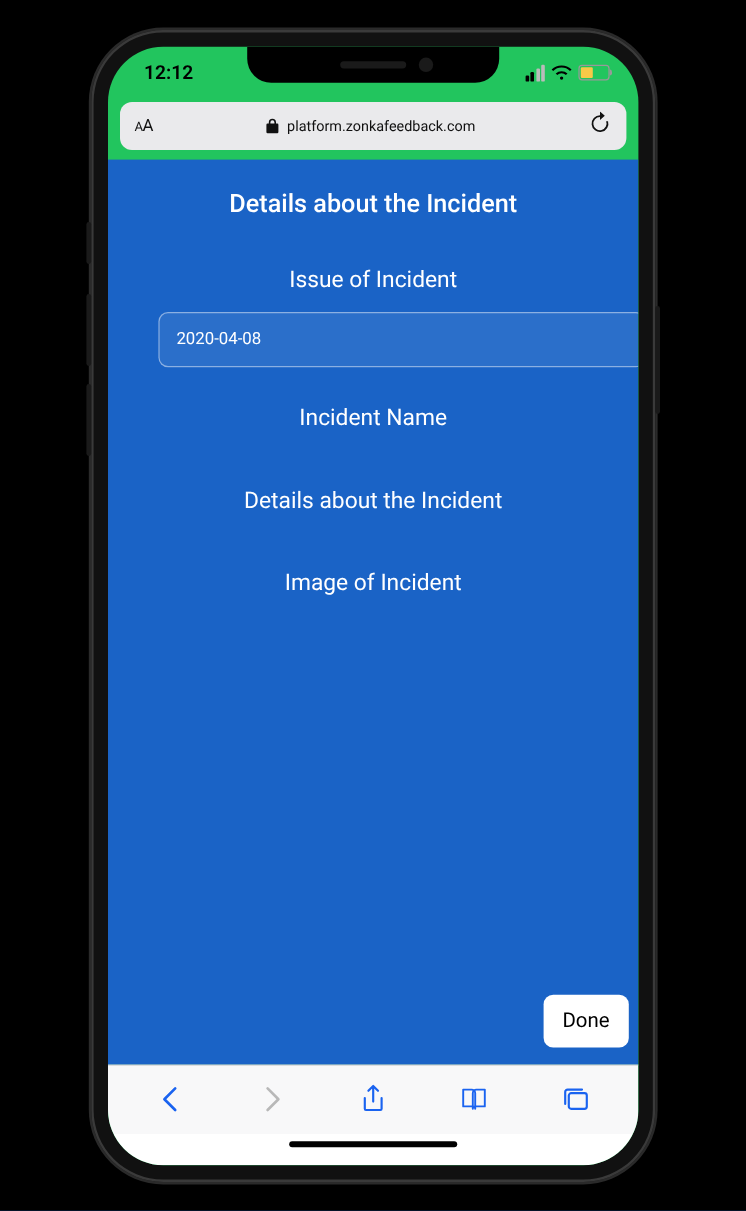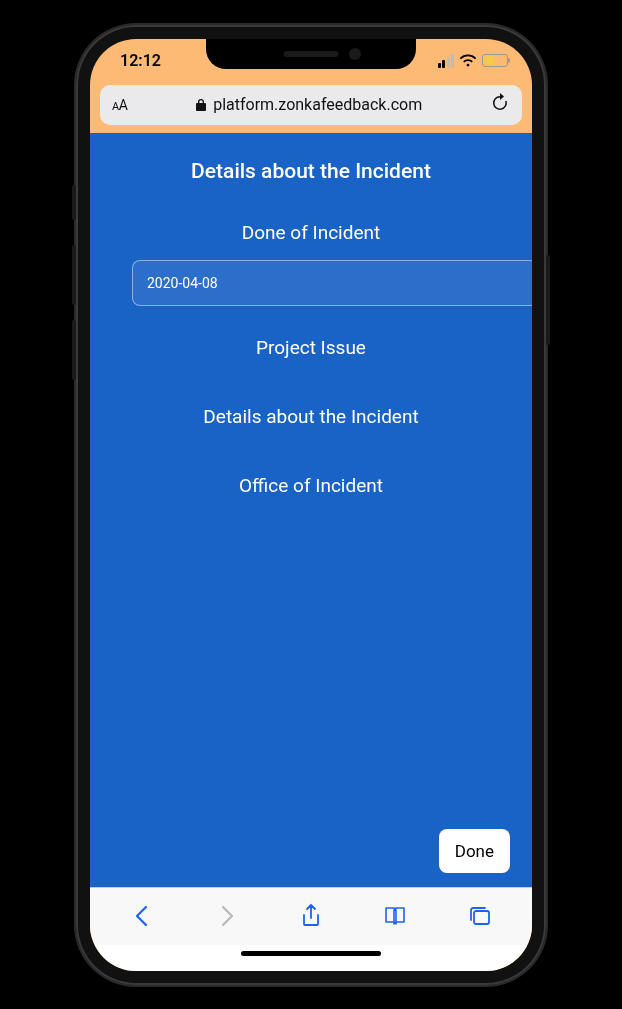--- a/index.html
+++ b/index.html
@@ -26,21 +26,21 @@
     background: #1a1a1a;
     border-radius: 2px;
   }
   .side-btn.left1 { left: -4px; top: 160px; width: 4px; height: 35px; }
   .side-btn.left2 { left: -4px; top: 220px; width: 4px; height: 60px; }
   .side-btn.left3 { left: -4px; top: 295px; width: 4px; height: 60px; }
   .side-btn.right1 { right: -4px; top: 230px; width: 4px; height: 90px; }
   .screen {
     width: 100%;
     height: 100%;
-    background: #fdba74;
+    background: #22c55e;
     border-radius: 46px;
     overflow: hidden;
     position: relative;
     display: flex;
     flex-direction: column;
   }
   .notch {
     position: absolute;
     top: 0;
     left: 50%;
@@ -109,21 +109,21 @@
     height: 40px;
     background: #eaeaec;
     border-radius: 10px;
     display: flex;
     align-items: center;
     padding: 0 12px;
     gap: 8px;
   }
   .url-aa { font-size:11px; letter-spacing:-0.5px; color:#111; }
   .url-aa .big { font-size:14px; }
-  .url-center { flex:1; display:flex; align-items:center; justify-content:center; gap:6px; color:#111; font-size:16px; }
+  .url-center { flex:1; display:flex; align-items:center; justify-content:center; gap:6px; color:#111; font-size:12px; }
   .lock-icon svg { display:block; }
   .reload-icon { color:#111; }
   .content {
     flex: 1;
     background: #1a63c6;
     color: #fff;
     padding: 20px 18px 18px 18px;
     display: flex;
     flex-direction: column;
     position: relative;
@@ -150,21 +150,21 @@
     border-radius: 8px;
     padding: 14px 14px;
     color: #fff;
     font-size: 14px;
     font-family: inherit;
     margin-left: 24px;
   }
   .field-input::placeholder { color:#eaf1fb; }
   .done-btn {
     position: absolute;
-    right: 22px;
+    right: 8px;
     bottom: 14px;
     background: #fff;
     color: #000;
     border: none;
     border-radius: 8px;
     padding: 12px 16px;
     font-size: 17px;
     font-weight: 400;
     font-family: inherit;
   }
@@ -240,34 +240,34 @@
         <svg width="20" height="20" viewBox="0 0 20 20">
             <path d="M10 3a7 7 0 106.7 5h-1.6A5.5 5.5 0 1110 4.5V7l4-3.5L10 0v3z" fill="#111"></path>
           </svg>
       </span>
     </div>
 
     <div class="content">
       <div class="page-title">Details about the Incident</div>
 
       <div class="field-group">
-        <div class="field-label">Done of Incident</div>
+        <div class="field-label">Issue of Incident</div>
         <input class="field-input" value="2020-04-08" style="">
       </div>
 
       <div class="field-group">
-        <div class="field-label">Project Issue</div>
+        <div class="field-label">Incident Name</div>
       </div>
 
       <div class="field-group">
         <div class="field-label">Details about the Incident</div>
       </div>
 
       <div class="field-group">
-        <div class="field-label">Office of Incident</div>
+        <div class="field-label">Image of Incident</div>
       </div>
 
       <button class="done-btn">Done</button>
     </div>
 
     <div class="bottom-toolbar">
       <span class="toolbar-btn">
         <svg width="16" height="22" viewBox="0 0 16 22">
             <path d="M12 2l-9 9 9 9" stroke="currentColor" stroke-width="2.2" fill="none" stroke-linecap="round" stroke-linejoin="round"></path>
           </svg>

